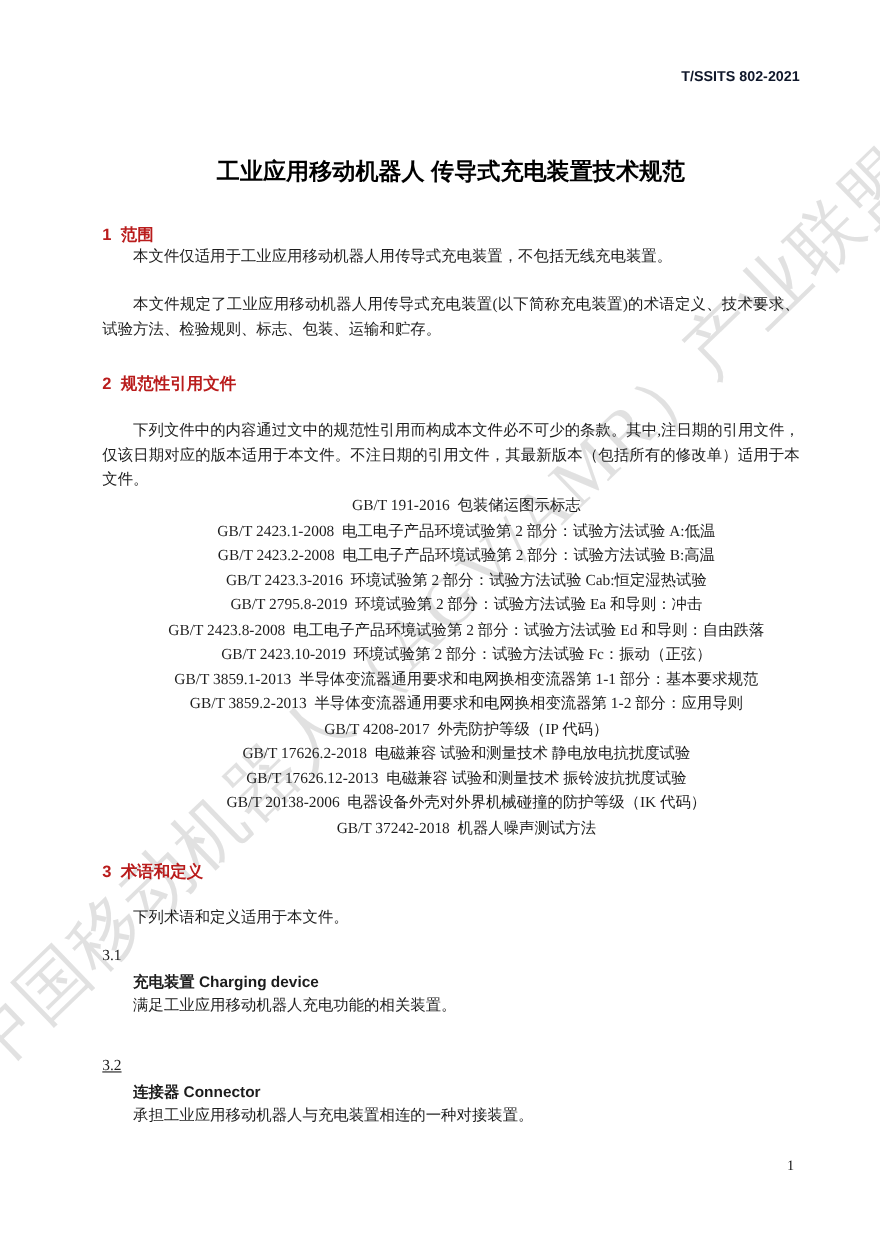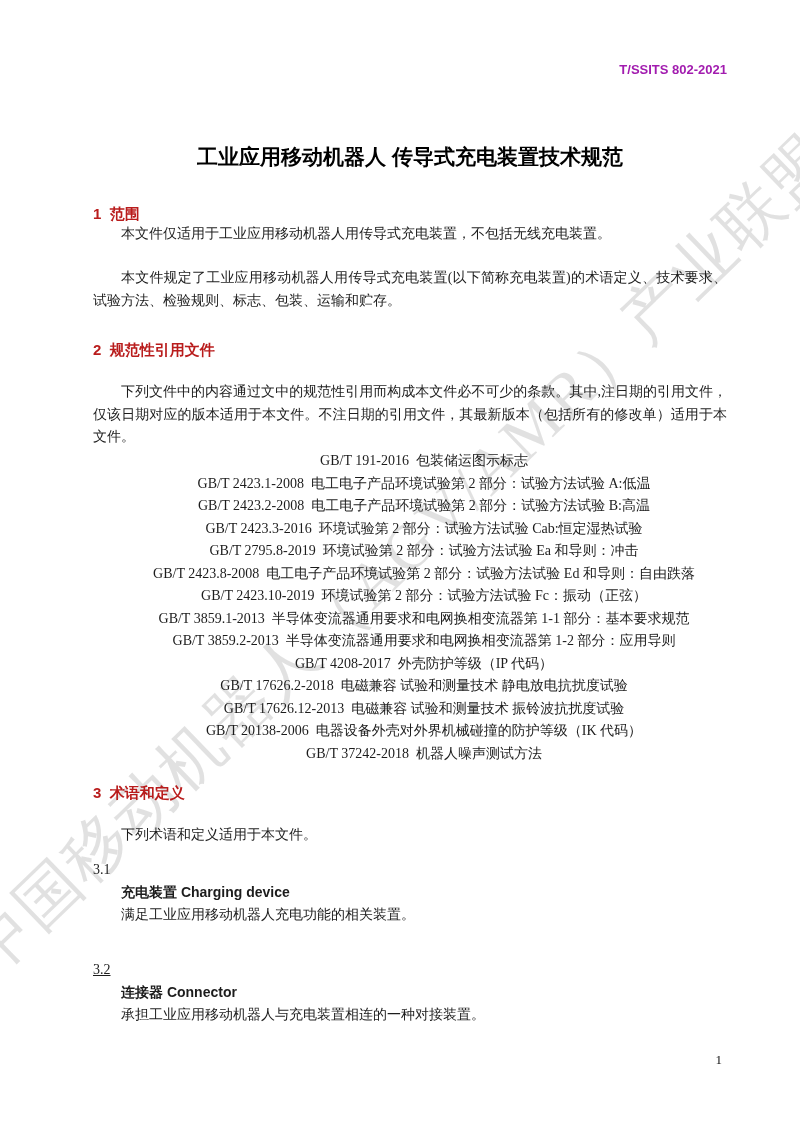--- a/index.html
+++ b/index.html
@@ -15,21 +15,21 @@
     color:#1c1c1c;
     font-size:14px;
   }
   .doc-header{
     padding-top:62px;
     text-align:right;
     font-family:"Liberation Sans","DejaVu Sans",sans-serif;
     font-weight:600;
     font-size:13px;
     line-height:16px;
-    color:#a21caf;
+    color:#0f172a;
   }
   .doc-title{
     margin-top:66px;
     text-align:center;
     font-family:"Liberation Sans","DejaVu Sans",sans-serif;
     font-weight:bold;
     font-size:21px;
     line-height:26px;
     color:#000;
     white-space:pre-wrap;

